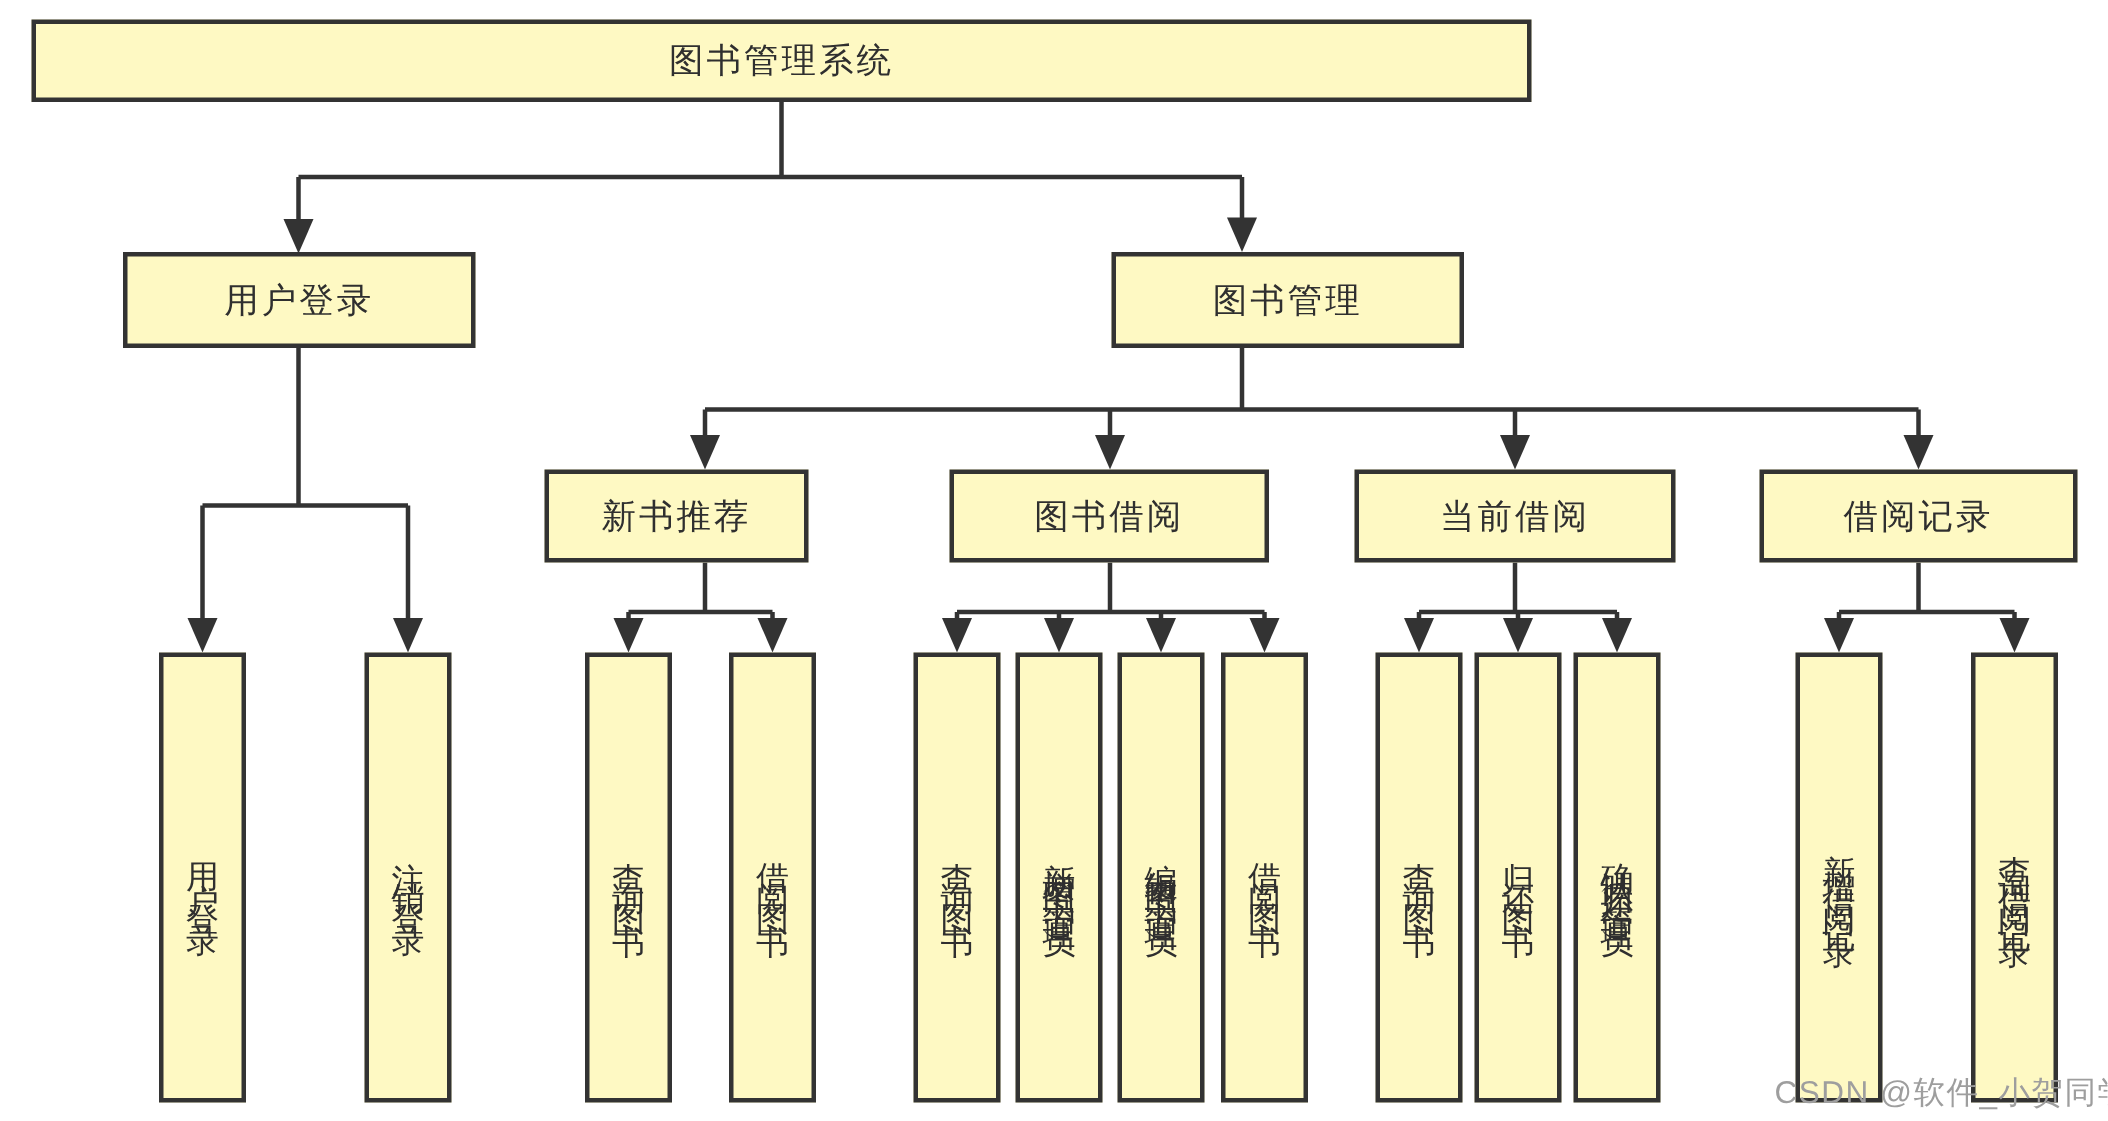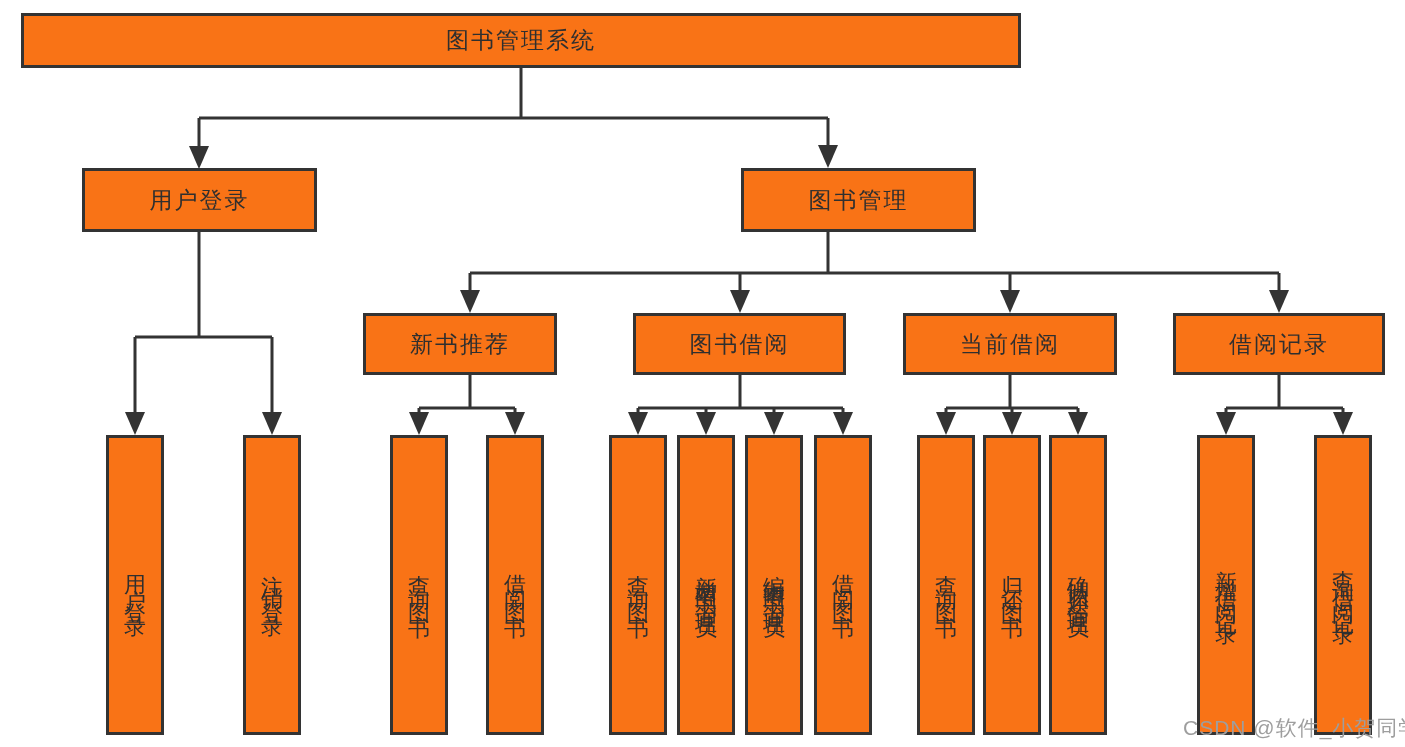--- a/index.html
+++ b/index.html
@@ -22,21 +22,21 @@
     stroke-width:3;
     fill:none;
   }
   .connectors polygon{
     fill:var(--line,#333333);
     stroke:none;
   }
   .node{
     position:absolute;
     box-sizing:border-box;
-    background:#f97316;
+    background:#fef9c3;
     border:3px solid var(--line,#333333);
     display:flex;
     align-items:center;
     justify-content:center;
     z-index:2;
   }
   .hlabel{
     font-size:23px;
     letter-spacing:2px;
     color:var(--text,#2f2f2f);
@@ -111,21 +111,21 @@
     <span class="hlabel">图书管理系统</span>
   </div>
 
   <div class="node lvl2" style="left:82px;">
     <span class="hlabel">用户登录</span>
   </div>
   <div class="node lvl2" style="left:711px;margin-left:30px;">
     <span class="hlabel">图书管理</span>
   </div>
 
-  <div class="node lvl3" style="left:363px;width:194px;">
+  <div class="node lvl3" style="left:363px;width:176px;">
     <span class="hlabel">新书推荐</span>
   </div>
   <div class="node lvl3" style="left:633px;width:213px;">
     <span class="hlabel">图书借阅</span>
   </div>
   <div class="node lvl3" style="left:903px;width:214px;">
     <span class="hlabel">当前借阅</span>
   </div>
   <div class="node lvl3" style="left:1173px;width:212px;">
     <span class="hlabel">借阅记录</span>

